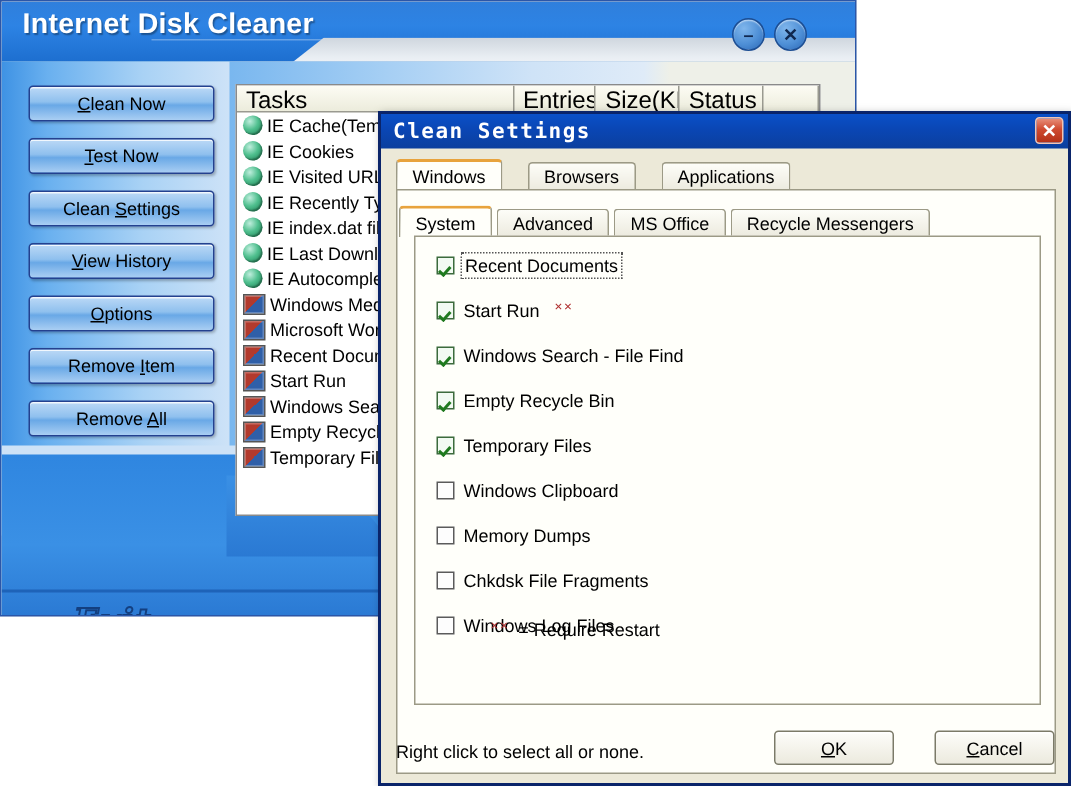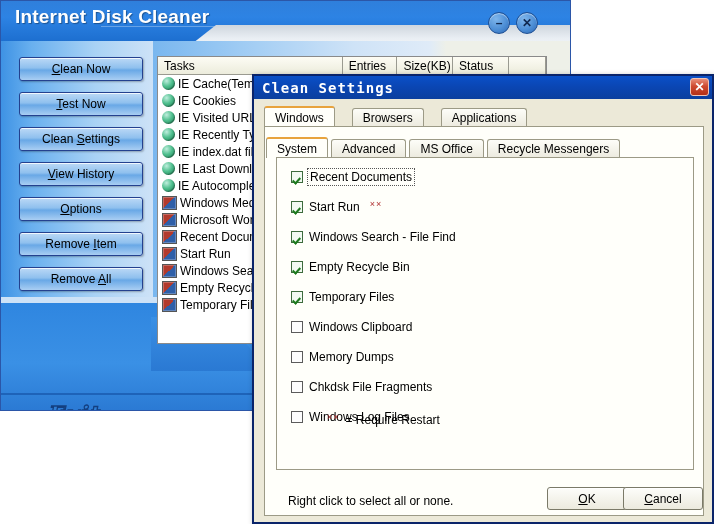--- a/index.html
+++ b/index.html
@@ -112,21 +112,21 @@
   }
   #task-header{
     display:flex;height:18px;
     background:linear-gradient(180deg,#fdfcf4 0%,#ececdc 100%);
     border-bottom:1px solid #9a9a90;
     box-sizing:border-box;
   }
   #task-header .th{
     border-right:1px solid #9a9a90;
     padding:2px 16px 0 6px;box-sizing:border-box;
-    font-size:12px;color:#000;white-space:nowrap;overflow:hidden;
+    font-size:16px;color:#000;white-space:nowrap;overflow:hidden;
   }
   .th.c0{width:216px;}
   .th.c1{width:61px;}
   .th.c2{width:62px;}
   .th.c3{width:62px;text-align:right;}
   .th.c4{width:40px;border-right:none;}
   .task-row{
     height:17px;display:flex;align-items:center;padding-left:3px;
     font-size:12px;white-space:nowrap;
   }
@@ -224,31 +224,31 @@
   .focus-ring{outline:1px dotted #555;outline-offset:1px;padding:0 1px;}
   .restart-mark{
     color:#b03030;font-size:9px;margin-left:10px;letter-spacing:1px;
     position:relative;top:-3px;
   }
   #legend{
     position:absolute;left:40px;top:255px;font-size:12px;display:flex;align-items:center;
   }
 
   #hint-text{
-    position:absolute;left:10px;top:418px;font-size:12px;color:#000;padding-left:24px;
+    position:absolute;left:10px;top:418px;font-size:12px;color:#000;
   }
   .dlg-btn{
     position:absolute;top:411px;width:80px;height:23px;
     background:linear-gradient(180deg,#fdfdfa 0%,#eceade 100%);
     border:1px solid #7b7a68;border-radius:3px;
     display:flex;align-items:center;justify-content:center;
     font-size:12px;color:#000;box-sizing:border-box;
     box-shadow:inset 0 1px 0 #fff;
   }
-  #btn-ok{left:293px;}
+  #btn-ok{left:262px;}
   #btn-cancel{left:369px;}
   .dlg-btn u{text-decoration:underline;}
 </style>
 </head>
 <body>
 
 <div id="app-window">
 
   <div id="title-bar">
     <div class="sheen"></div>

